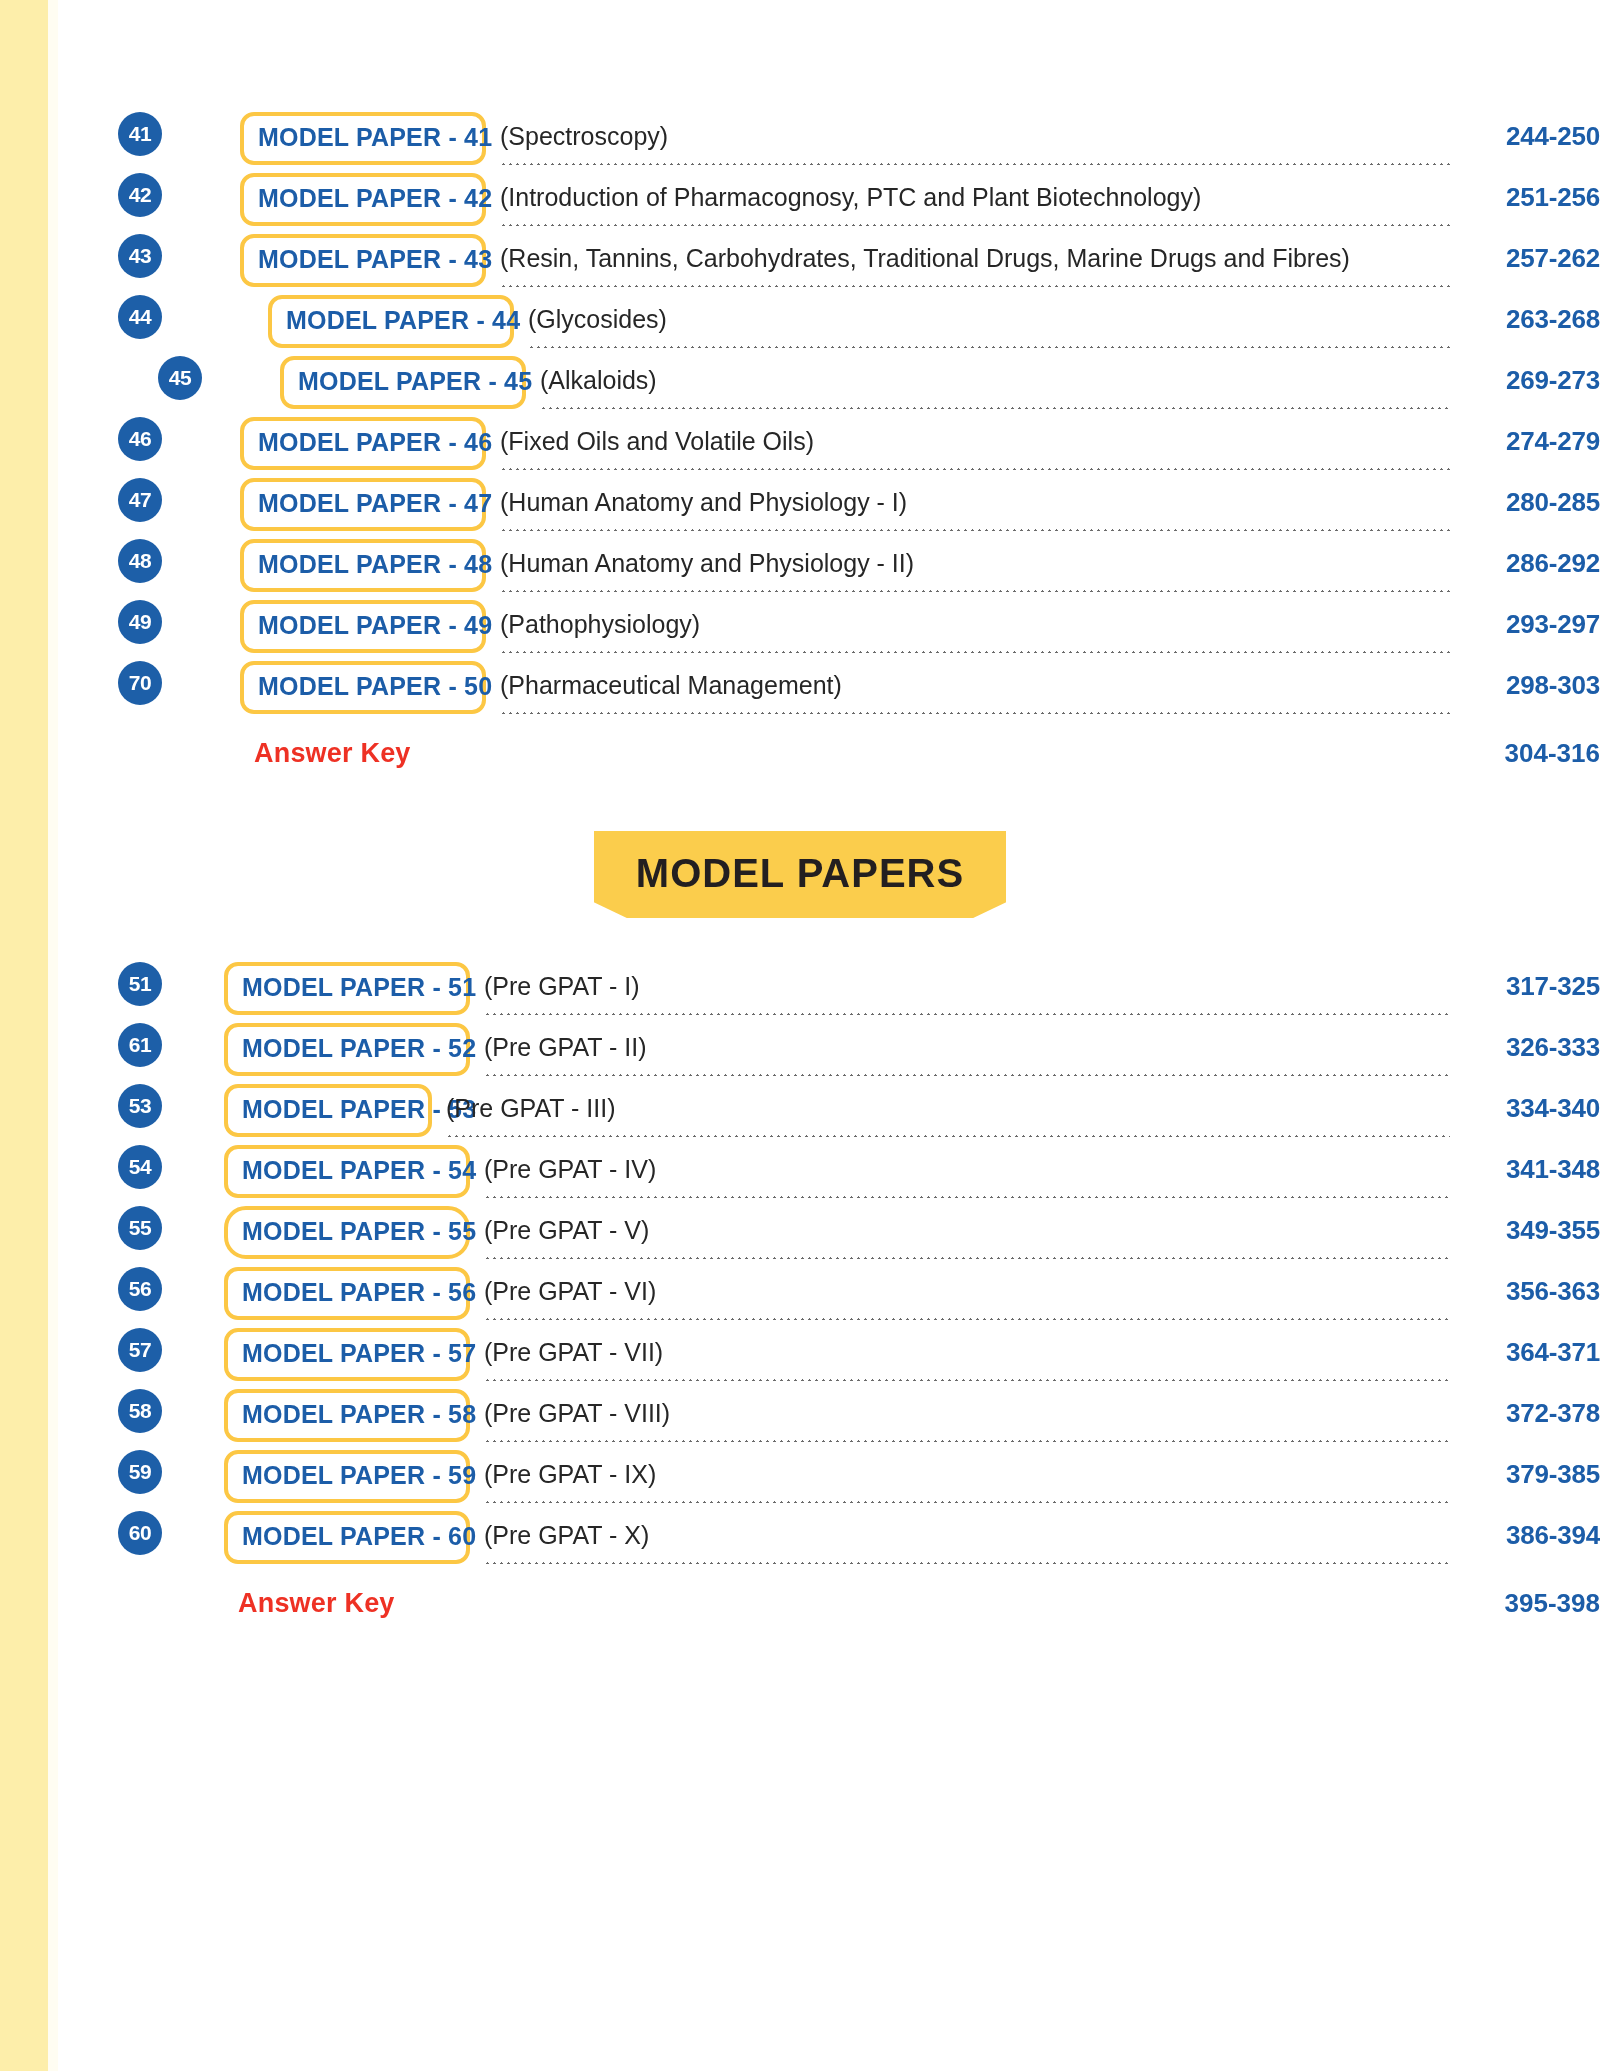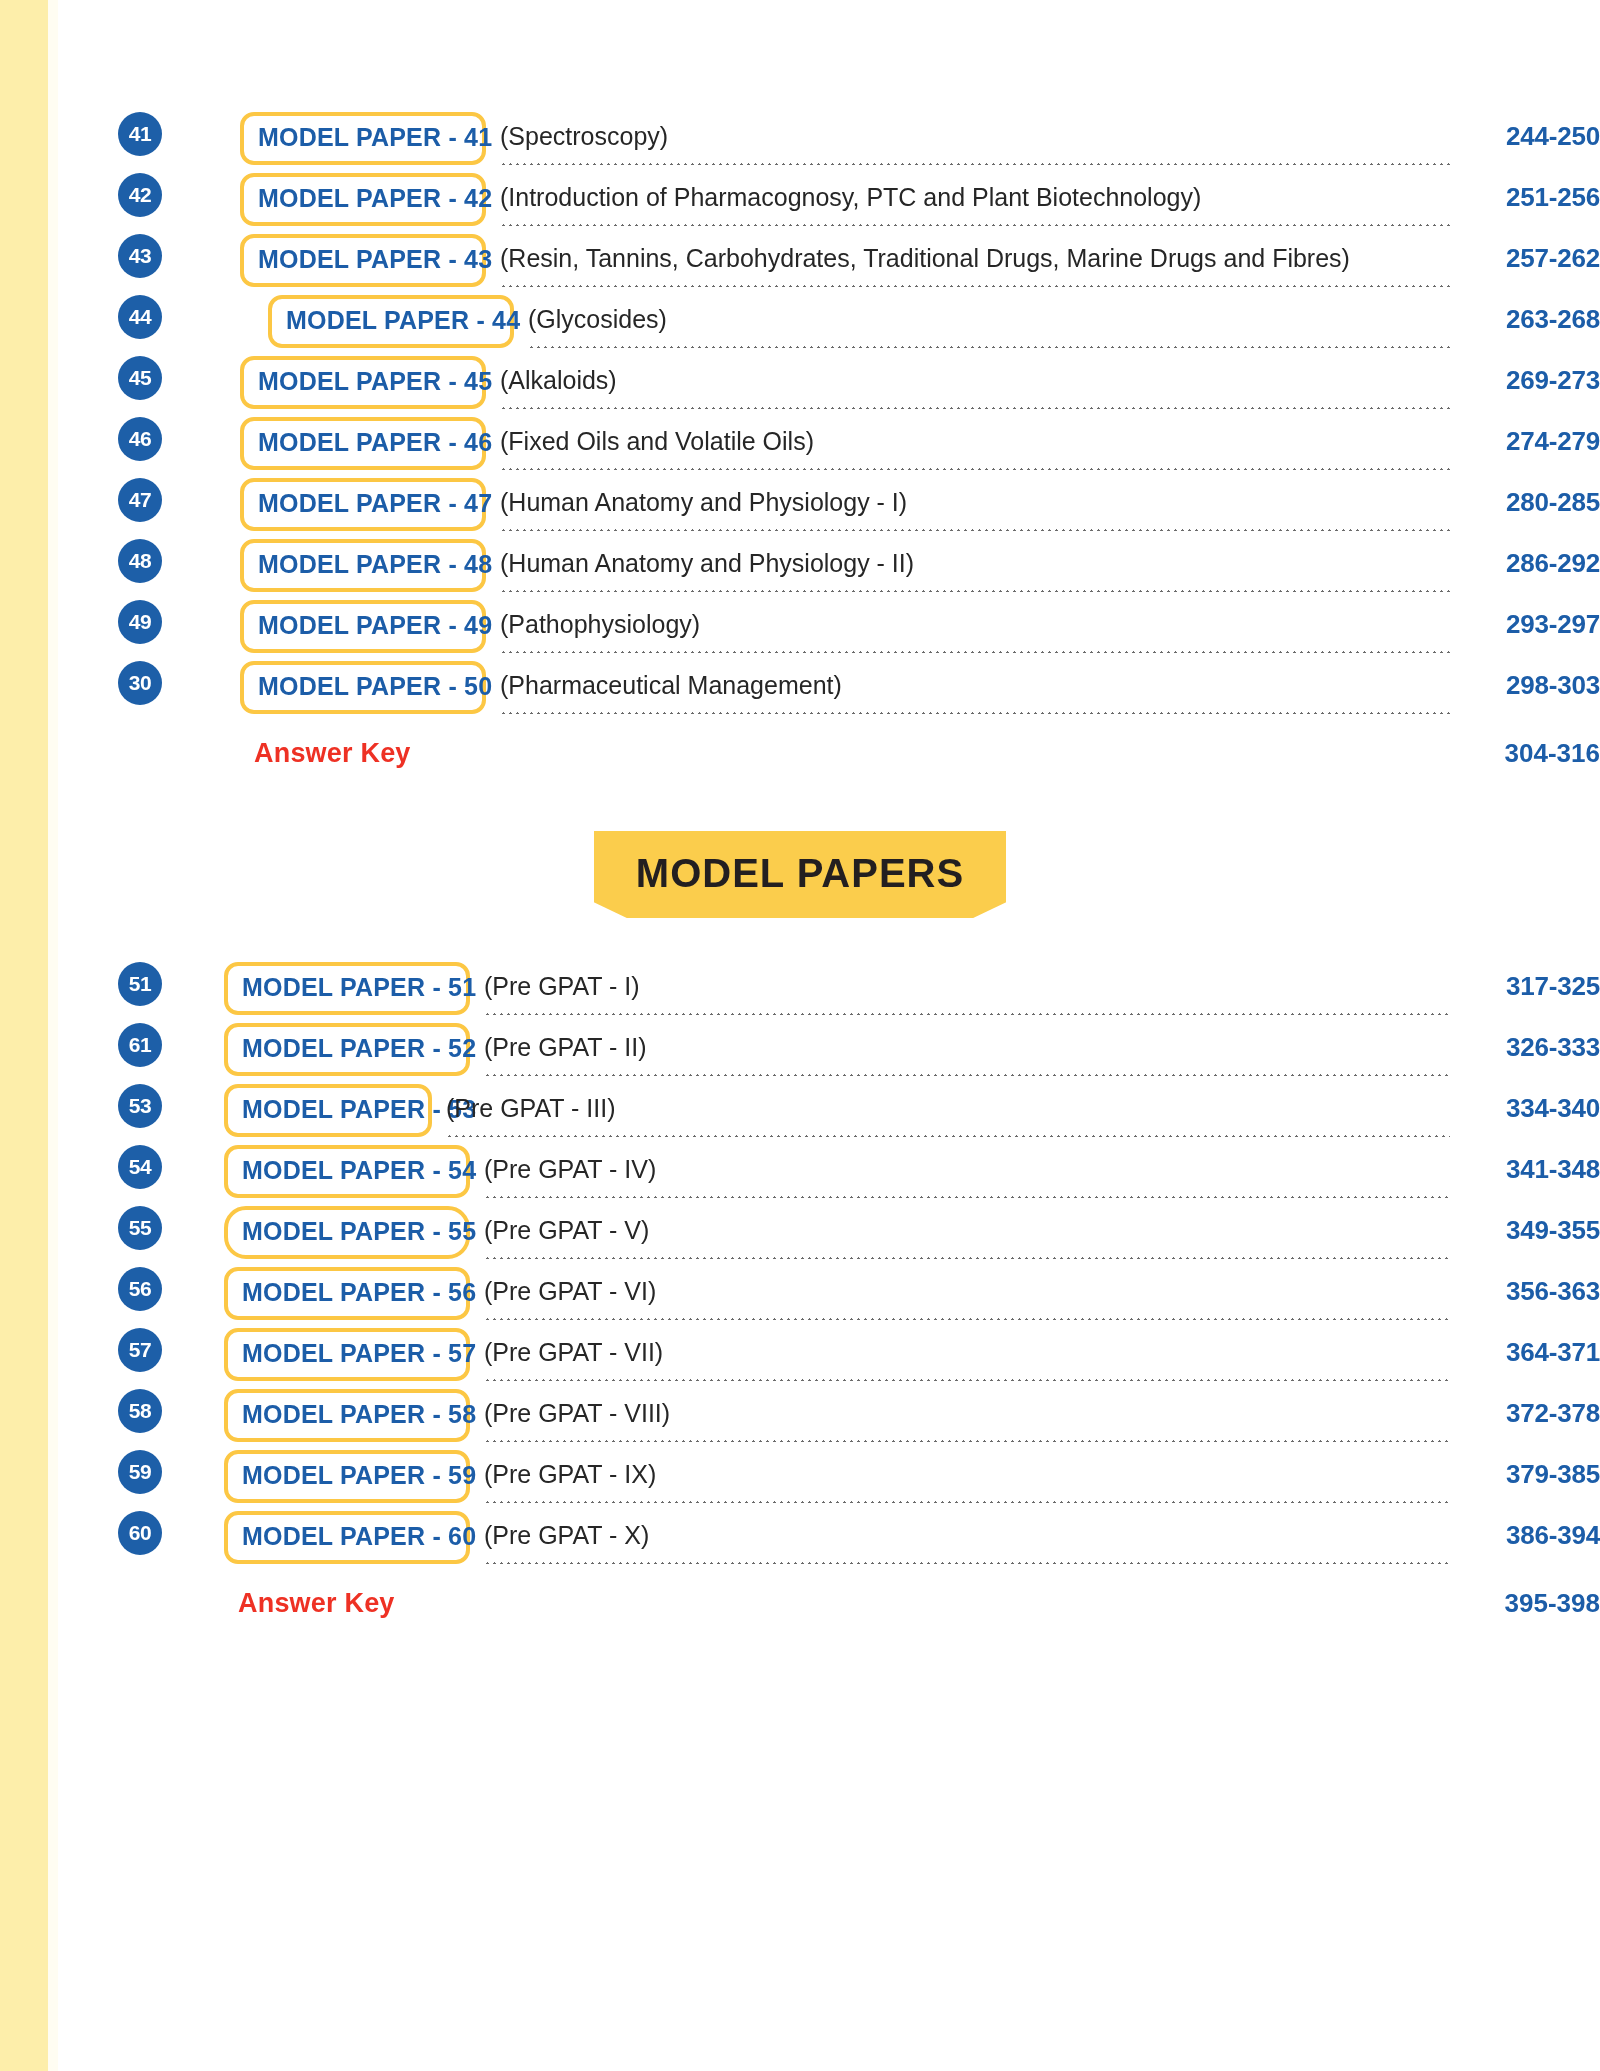--- a/index.html
+++ b/index.html
@@ -220,21 +220,21 @@
         <div class="toc-row" style="min-height: 53px; margin-bottom: 8px;">
           <div class="num-badge">44</div>
           <div class="badge-gap" style="width: 78px;"></div>
           <div class="pill" style="width: 246px; margin-left: 28px;">MODEL PAPER - 44</div>
           <div class="desc-wrap">
             <div class="desc">(Glycosides)</div>
             <div class="dotline"></div>
           </div>
           <div class="pages">263-268</div>
         </div>
-        <div class="toc-row" style="min-height: 53px; margin-bottom: 8px;">
+        <div class="toc-row" style="min-height: 53px; margin-bottom: 8px; margin-left: 40px;">
           <div class="num-badge">45</div>
           <div class="badge-gap" style="width: 78px;"></div>
           <div class="pill" style="width: 246px;">MODEL PAPER - 45</div>
           <div class="desc-wrap">
             <div class="desc">(Alkaloids)</div>
             <div class="dotline"></div>
           </div>
           <div class="pages">269-273</div>
         </div>
         <div class="toc-row" style="min-height: 53px; margin-bottom: 8px;">
@@ -271,21 +271,21 @@
           <div class="num-badge">49</div>
           <div class="badge-gap" style="width: 78px;"></div>
           <div class="pill" style="width: 246px;">MODEL PAPER - 49</div>
           <div class="desc-wrap">
             <div class="desc">(Pathophysiology)</div>
             <div class="dotline"></div>
           </div>
           <div class="pages">293-297</div>
         </div>
         <div class="toc-row" style="min-height: 53px; margin-bottom: 8px;">
-          <div class="num-badge">30</div>
+          <div class="num-badge">70</div>
           <div class="badge-gap" style="width: 78px;"></div>
           <div class="pill" style="width: 246px;">MODEL PAPER - 50</div>
           <div class="desc-wrap">
             <div class="desc">(Pharmaceutical Management)</div>
             <div class="dotline"></div>
           </div>
           <div class="pages">298-303</div>
         </div>
         <div class="answer-row" style="margin-top: 24px;">
           <div class="answer-spacer" style="width: 136px;"></div>

